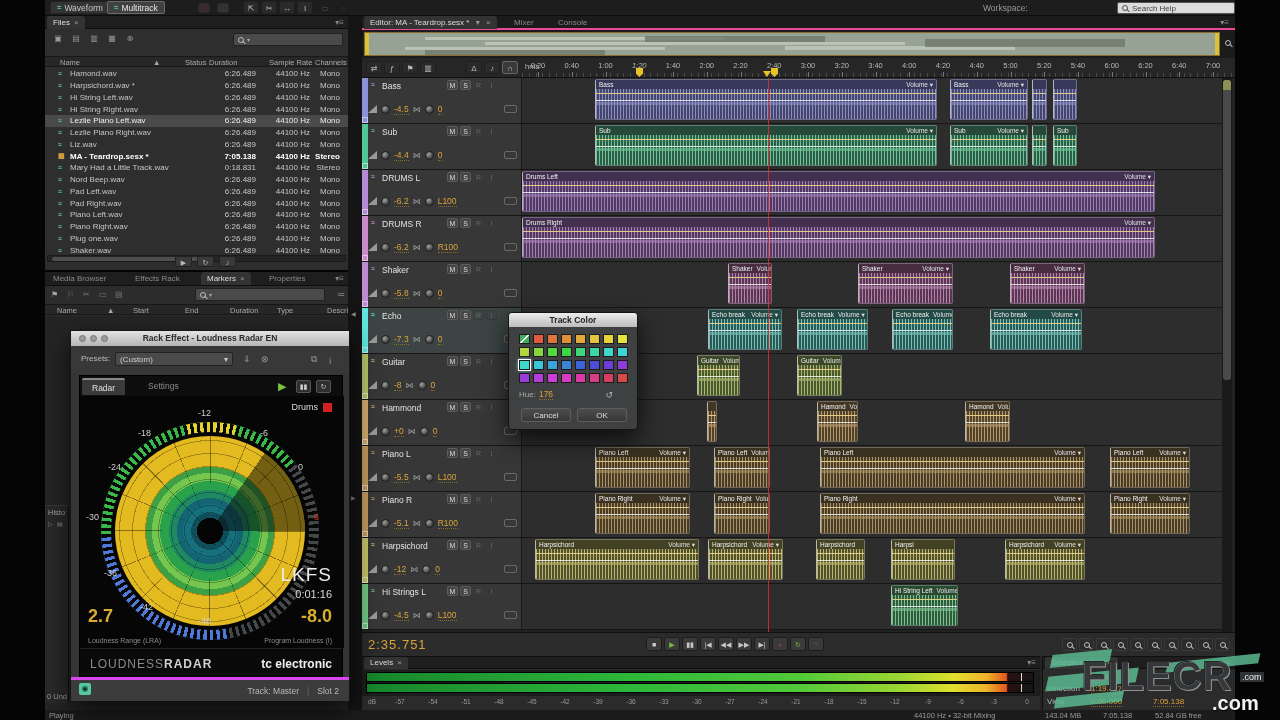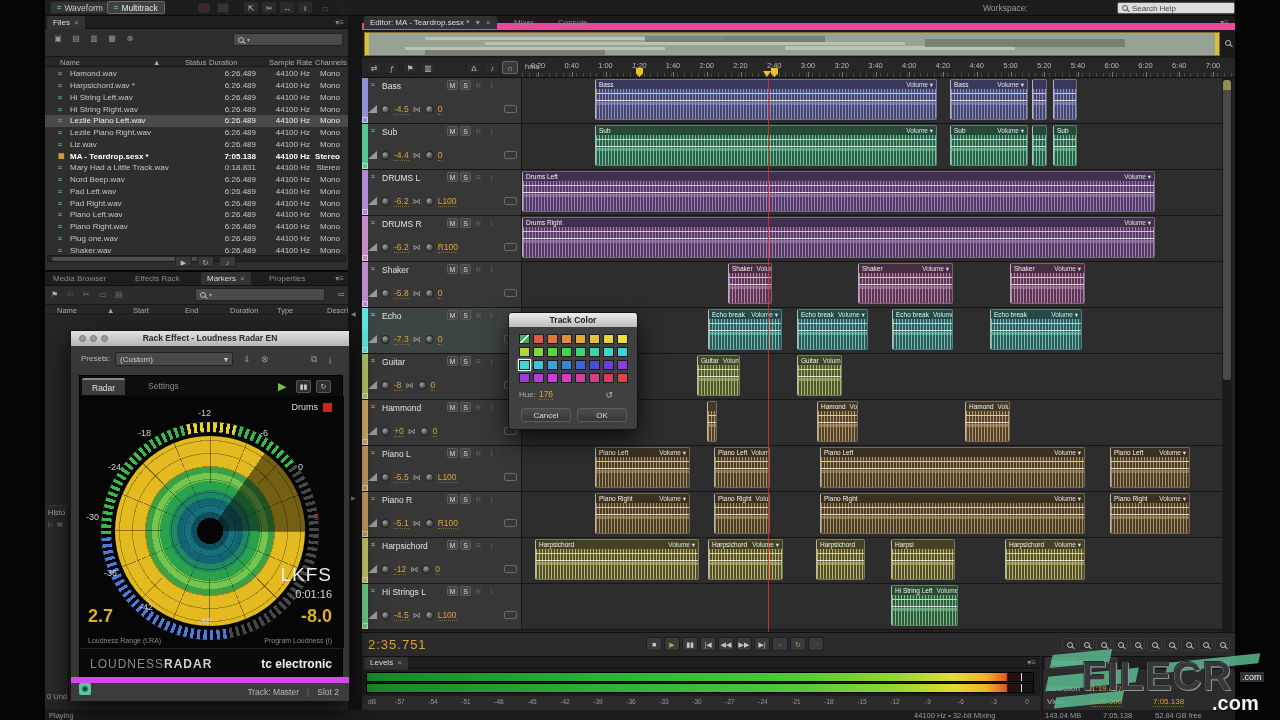--- a/index.html
+++ b/index.html
@@ -38,21 +38,21 @@
 .ficon.sesxi{color:#d9a43b;}
 .fname{flex:1;overflow:hidden;}
 .fdur{width:48px;text-align:right;}
 .frate{width:54px;text-align:right;}
 .fch{width:38px;text-align:right;padding-right:8px;}
 .hscroll{position:absolute;height:7px;background:#242424;border:1px solid #1a1a1a;}
 .hthumb{position:absolute;top:1px;height:4px;background:#4e4e4e;border-radius:2px;}
 .minibtn{position:absolute;width:17px;height:11px;background:#3a3a3a;border:1px solid #222;border-radius:2px;color:#bbb;font-size:7px;text-align:center;line-height:11px;}
 
 .editor{position:absolute;left:362px;top:16px;width:873px;height:694px;background:#232323;}
-.etabbar{position:absolute;left:0;top:0;width:873px;height:14px;background:#1b1b1b;border-bottom:7px solid #ec4899;}
+.etabbar{position:absolute;left:0;top:0;width:873px;height:14px;background:#1b1b1b;border-bottom:2px solid #ec4899;}
 .navigator{position:absolute;left:0;top:14px;width:873px;height:28px;background:#1b1b1b;}
 .navframe{position:absolute;left:2px;top:2px;width:856px;height:24px;background:#96a293;border:1px solid #8a6d28;overflow:hidden;}
 .navstrip{position:absolute;background:#c2cbbc;opacity:.8;}
 .navdark{position:absolute;background:#6e796d;opacity:.8;}
 .navhandle{position:absolute;top:0;bottom:0;width:4px;background:#d9c23b;}
 .rulerbar{position:absolute;left:0;top:42px;width:873px;height:20px;background:#262626;border-bottom:1px solid #101010;}
 .rlab{position:absolute;top:3px;width:28px;margin-left:-14px;text-align:center;color:#b8b8b8;font-size:7.5px;}
 .rlab::after{content:'';position:absolute;left:50%;bottom:-7px;width:1px;height:5px;background:#777;}
 .rticks{position:absolute;left:160px;right:0;bottom:0;height:4px;background:repeating-linear-gradient(90deg,#4a4a4a 0 1px,transparent 1px 6.75px);}
 .mflag{position:absolute;top:10px;width:7px;height:9px;background:#e8c227;clip-path:polygon(0 0,100% 0,100% 62%,50% 100%,0 62%);}
@@ -128,21 +128,21 @@
 .rspokes{position:absolute;inset:0;border-radius:50%;background:repeating-conic-gradient(from 0deg,rgba(0,0,0,.4) 0 .6deg,transparent .6deg 22.5deg);}
 .rrings{position:absolute;inset:0;border-radius:50%;background:repeating-radial-gradient(circle closest-side,transparent 0 12px,rgba(0,0,0,.28) 12px 13px);}
 .rsweep{position:absolute;inset:0;border-radius:50%;background:conic-gradient(from 35deg,rgba(5,5,5,.5) 0 55deg,transparent 55deg 360deg);}
 .rlabel{position:absolute;color:#cfcfcf;font-size:9px;}
 .rlabel.red{color:#d23a2a;}
 .lkfs{position:absolute;right:12px;top:168px;font-size:19px;color:#ececec;letter-spacing:1px;}
 .rtime{position:absolute;right:12px;top:192px;font-size:11px;color:#d8d8d8;}
 .bigv{position:absolute;font-size:18px;color:#d9ad2e;font-weight:bold;}
 .smlab{position:absolute;font-size:7px;color:#8c8c8c;}
 .branding{position:absolute;left:0;top:272px;width:262px;height:29px;background:#0a0a0a;border-top:1px solid #222;}
-.rackfoot{position:absolute;left:0;top:346px;right:0;height:24px;background:#3c3c3c;border-top:6px solid #d946ef;display:flex;align-items:center;justify-content:flex-end;gap:8px;padding-right:10px;font-size:8.5px;color:#b8b8b8;}
+.rackfoot{position:absolute;left:0;top:346px;right:0;height:24px;background:#3c3c3c;border-top:3px solid #d946ef;display:flex;align-items:center;justify-content:flex-end;gap:8px;padding-right:10px;font-size:8.5px;color:#b8b8b8;}
 .pwr{position:absolute;left:8px;top:6px;width:12px;height:12px;background:#57c7a0;border-radius:2px;color:#0d3b2c;font-size:8px;text-align:center;line-height:12px;}
 
 .cdlg{position:absolute;left:508px;top:312px;width:130px;height:118px;background:#3e4041;border:1px solid #141414;border-radius:4px;box-shadow:0 10px 24px rgba(0,0,0,.7);z-index:40;overflow:hidden;}
 .cdtitle{height:14px;background:linear-gradient(#ececec,#bdbdbd);color:#222;font-size:8.5px;font-weight:bold;text-align:center;line-height:14px;}
 .swgrid{position:absolute;left:10px;top:21px;display:grid;grid-template-columns:repeat(8,11px);gap:3px;}
 .sw{width:11px;height:10px;border:1px solid #1c1c1c;}
 .sw.none{background:linear-gradient(135deg,#3fae5f 44%,#fff 44% 56%,#3fae5f 56%);}
 .sw.selsw{outline:1px solid #fff;box-shadow:0 0 4px #9ff;}
 .huerow{position:absolute;left:10px;top:76px;right:24px;display:flex;align-items:center;gap:3px;font-size:8px;color:#aaa;}
 .dbtn{position:absolute;top:95px;width:50px;height:14px;background:linear-gradient(#4c4c4c,#383838);border:1px solid #5e5e5e;border-radius:3px;color:#ddd;font-size:8px;text-align:center;line-height:13px;}

